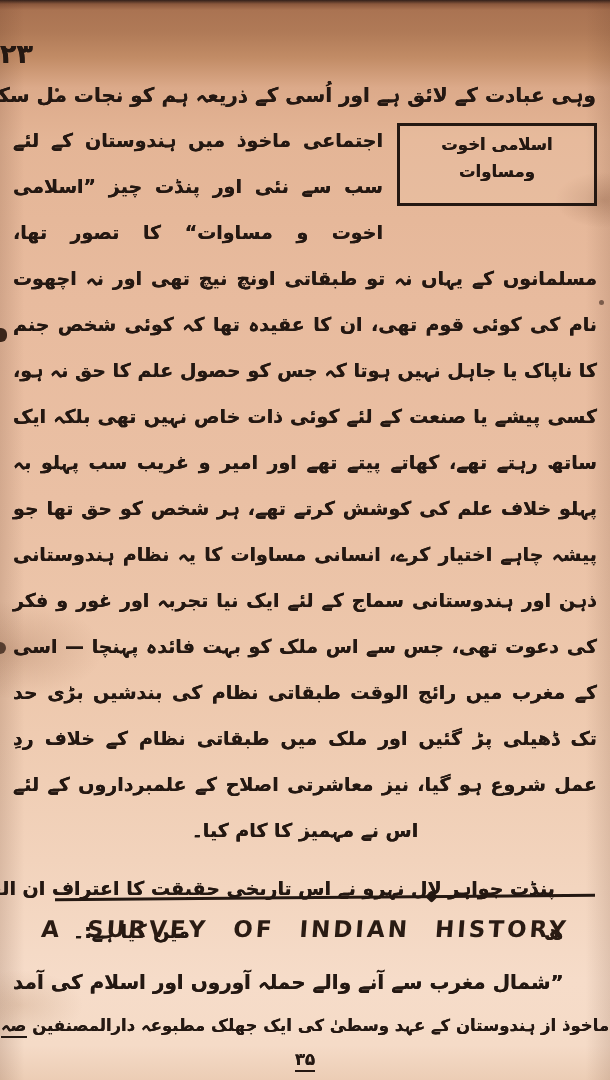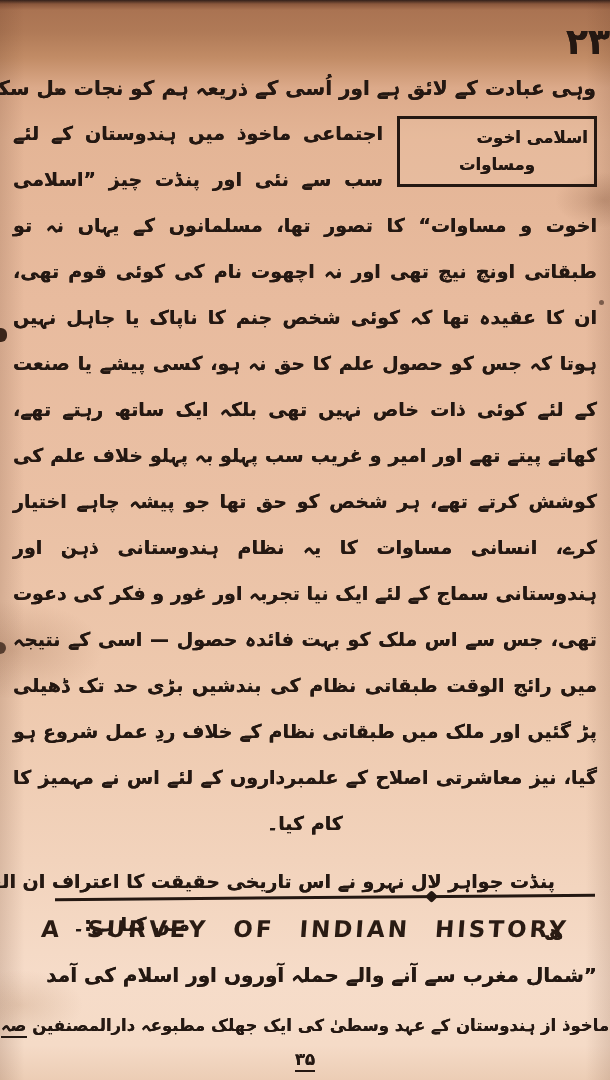--- a/index.html
+++ b/index.html
@@ -14,41 +14,41 @@
       radial-gradient(130px 70px at 12px 650px, rgba(120,70,40,.22), transparent 70%),
       radial-gradient(90px 50px at 20px 1005px, rgba(150,100,60,.18), transparent 70%),
       radial-gradient(70px 40px at 604px 200px, rgba(100,55,30,.25), transparent 70%),
       linear-gradient(90deg, rgba(90,50,30,.16) 0, rgba(90,50,30,0) 4%, rgba(90,50,30,0) 96%, rgba(90,50,30,.14) 100%),
       linear-gradient(180deg,
         #33201a 0px, #8a573c 4px, #aa7352 10px, #b07a57 32px, #c28c66 58px,
         #dcaa8a 88px, #e4b596 140px, #e8bb9e 300px, #eac0a4 500px,
         #eec9ae 700px, #f2d3bc 860px, #f6dcc9 980px, #f5dbc7 1045px, #eccdb5 1080px);
   }
   .urdu{direction:rtl;font-weight:bold;text-shadow:0 0 .6px #241812;}
-  .page-number{padding-top:21px;text-align:right;font-size:36px;letter-spacing:2px;}
+  .page-number{padding-top:38px;text-align:left;font-size:27px;letter-spacing:2px;}
   .intro-line{margin-top:14px;padding:0 14px;text-align:center;font-size:20px;white-space:nowrap;}
   .content{padding:0 13px;}
   .main-para{
     margin-top:10px;
     font-size:19px;line-height:46px;
     text-align:justify;text-align-last:center;
   }
   .side-box{
     float:right;
     width:182px;
     margin:6px 0 10px 14px;
     border:3px solid #241812;
-    padding:5px 6px 6px 6px;
-    text-align:right;
+    padding:5px 6px 18px 6px;
+    text-align:center;
     font-size:16.5px;line-height:27px;
     background:rgba(240,205,175,.25);
   }
   .nehru-l1{margin-top:12px;padding-right:42px;font-size:19px;line-height:46px;white-space:nowrap;}
   .nehru-l2{text-align:left;padding-left:60px;font-size:19px;line-height:40px;}
-  .quote-line{margin-top:6px;text-align:right;font-size:20px;line-height:50px;white-space:nowrap;}
+  .quote-line{margin-top:6px;text-align:left;font-size:20px;line-height:50px;white-space:nowrap;}
   .rule{
     position:absolute;left:55px;top:896px;width:540px;height:2.5px;
     background:#241812;transform:rotate(-.5deg);
   }
   .rule .diamond{
     position:absolute;left:372px;top:-3px;width:9px;height:9px;
     background:#241812;transform:rotate(45deg);border-radius:2px;
   }
   .latin-title{
     position:absolute;left:0;top:916px;width:100%;
@@ -93,21 +93,21 @@
         <div>اسلامی اخوت ومساوات</div>
       </div>
       <span>اجتماعی ماخوذ میں ہندوستان کے لئے سب سے نئی اور</span>
       <span>پنڈت چیز ”اسلامی اخوت و مساوات“ کا تصور تھا،</span>
       <span>مسلمانوں کے یہاں نہ تو طبقاتی اونچ نیچ تھی اور نہ اچھوت نام کی کوئی قوم تھی،</span>
       <span>ان کا عقیدہ تھا کہ کوئی شخص جنم کا ناپاک یا جاہل نہیں ہوتا کہ جس کو حصول علم</span>
       <span>کا حق نہ ہو، کسی پیشے یا صنعت کے لئے کوئی ذات خاص نہیں تھی بلکہ ایک ساتھ</span>
       <span>رہتے تھے، کھاتے پیتے تھے اور امیر و غریب سب پہلو بہ پہلو خلاف علم کی کوشش</span>
       <span>کرتے تھے، ہر شخص کو حق تھا جو پیشہ چاہے اختیار کرے، انسانی مساوات کا یہ</span>
       <span>نظام ہندوستانی ذہن اور ہندوستانی سماج کے لئے ایک نیا تجربہ اور غور و فکر</span>
-      <span>کی دعوت تھی، جس سے اس ملک کو بہت فائدہ حصول — اسی کے نتیجہ میں</span>
+      <span>کی دعوت تھی، جس سے اس ملک کو بہت فائدہ پہنچا — اسی کے مغرب میں</span>
       <span>رائج الوقت طبقاتی نظام کی بندشیں بڑی حد تک ڈھیلی پڑ گئیں اور ملک</span>
       <span>میں طبقاتی نظام کے خلاف ردِ عمل شروع ہو گیا، نیز معاشرتی اصلاح کے علمبرداروں</span>
       <span>کے لئے اس نے مہمیز کا کام کیا۔</span>
     </div>
 
     <div class="nehru-l1 urdu">پنڈت جواہر لال نہرو نے اس تاریخی حقیقت کا اعتراف ان الفاظ</div>
     <div class="nehru-l2 urdu">میں کیا ہے:۔</div>
 
     <div class="quote-line urdu">”شمال مغرب سے آنے والے حملہ آوروں اور اسلام کی آمد</div>
   </div>

